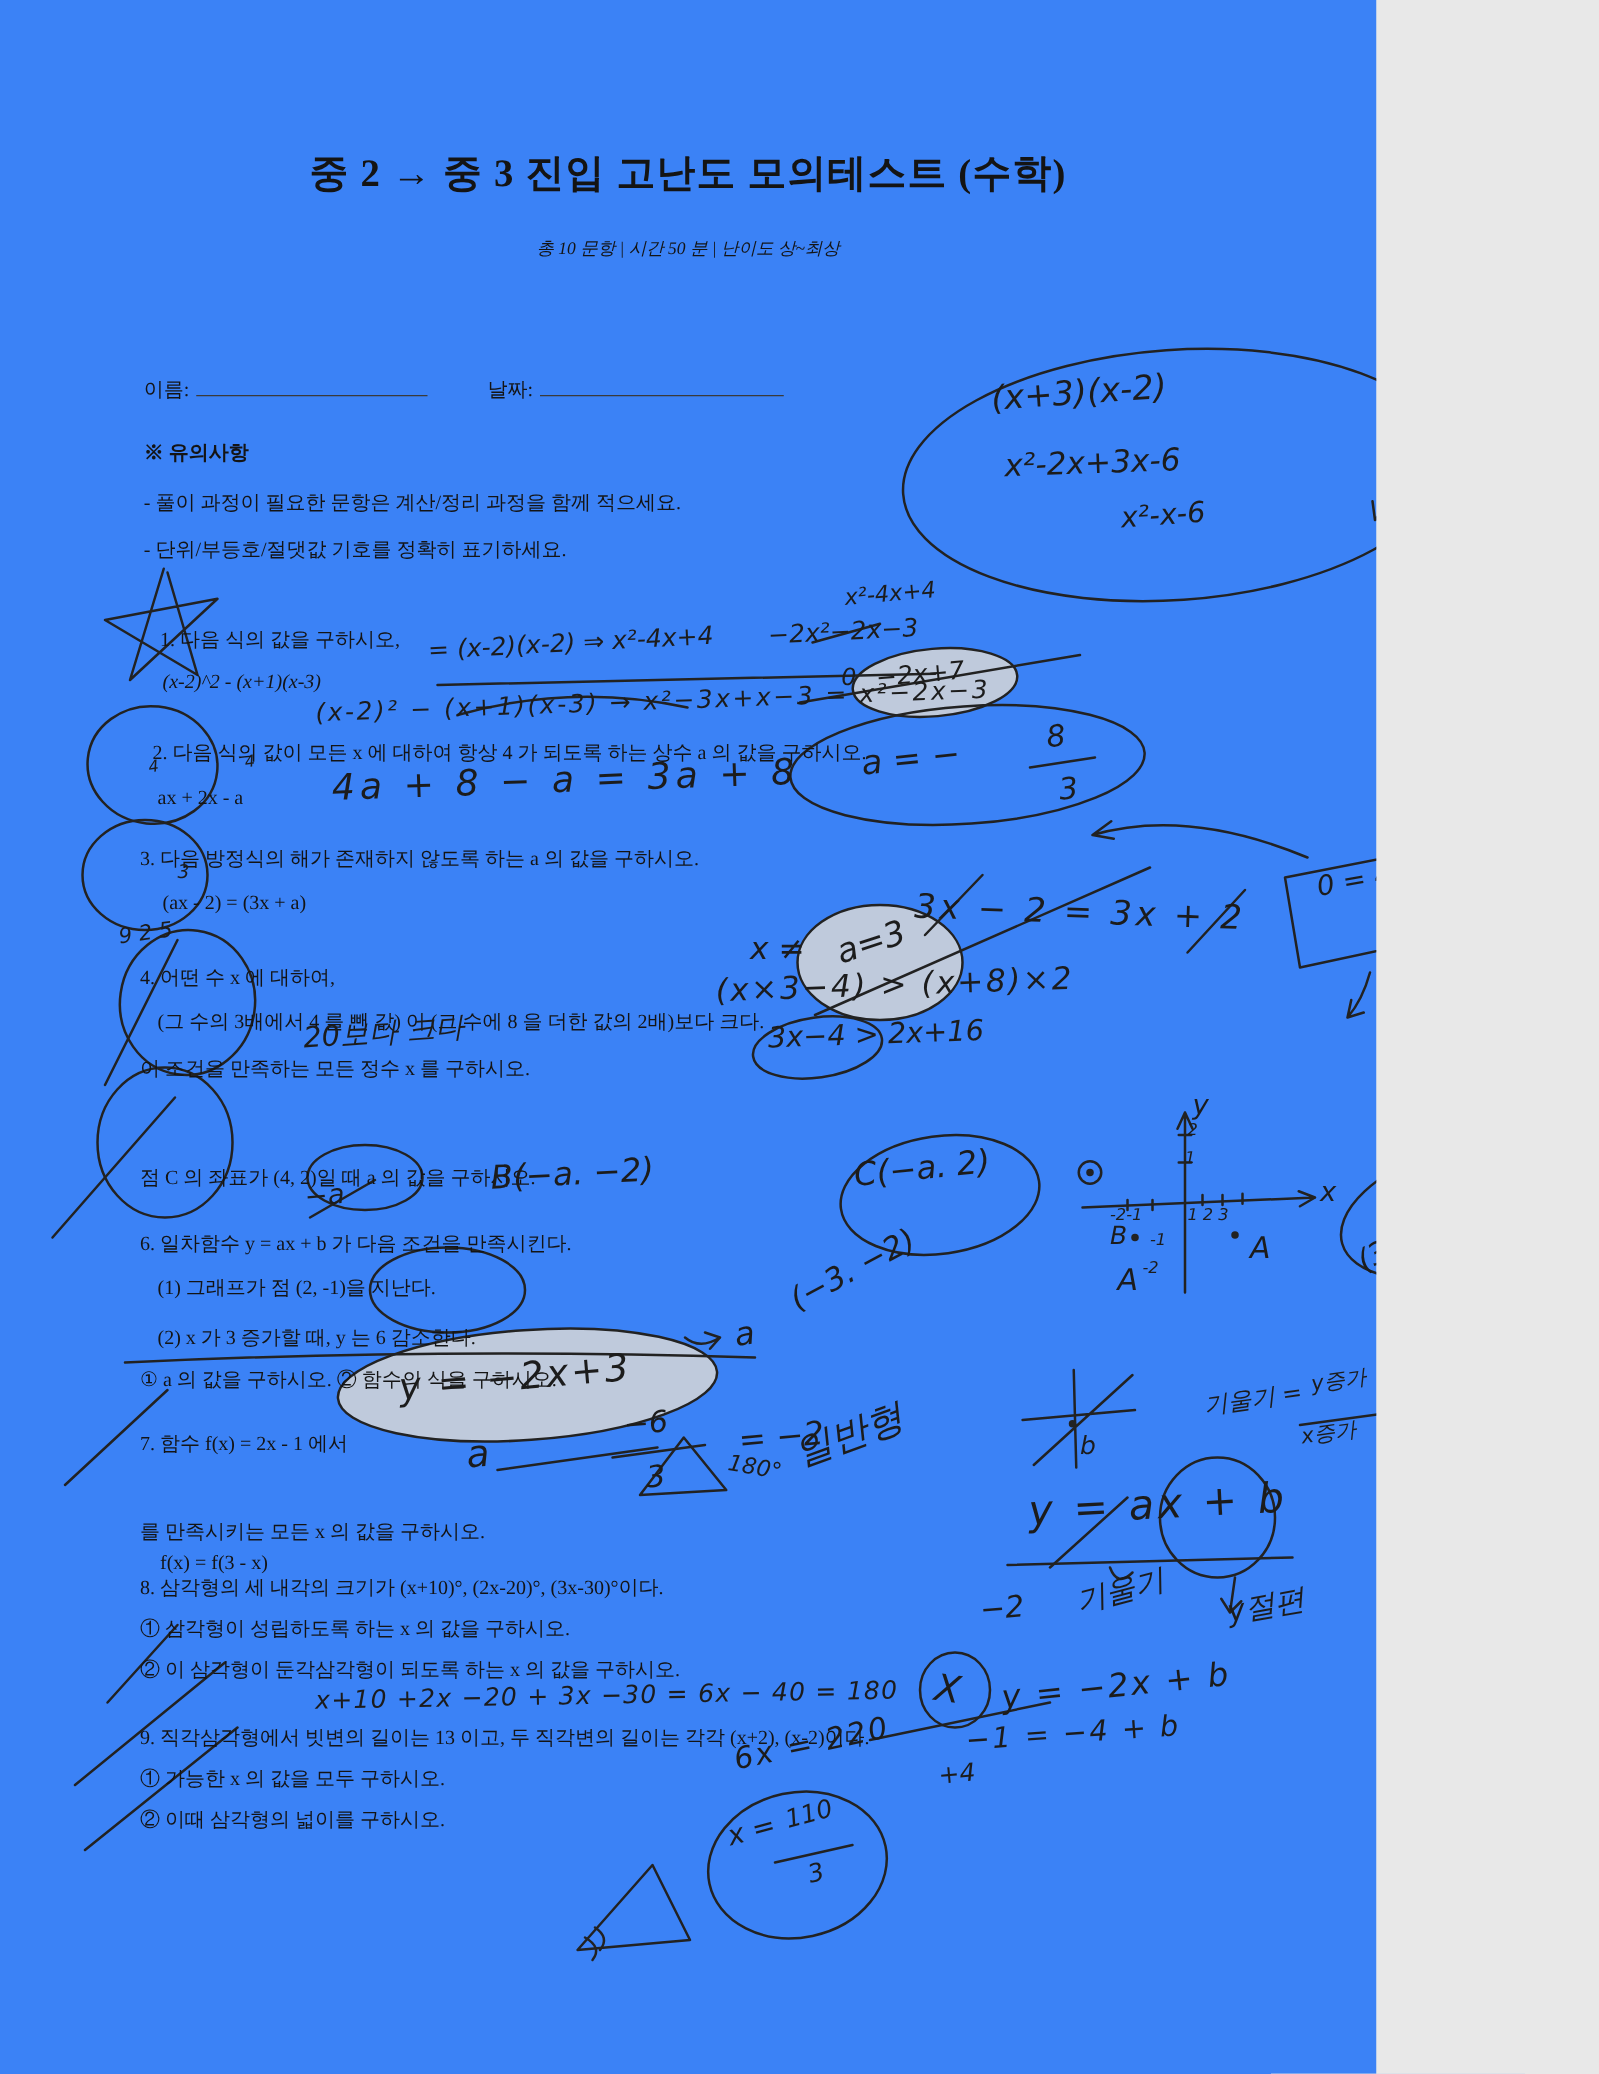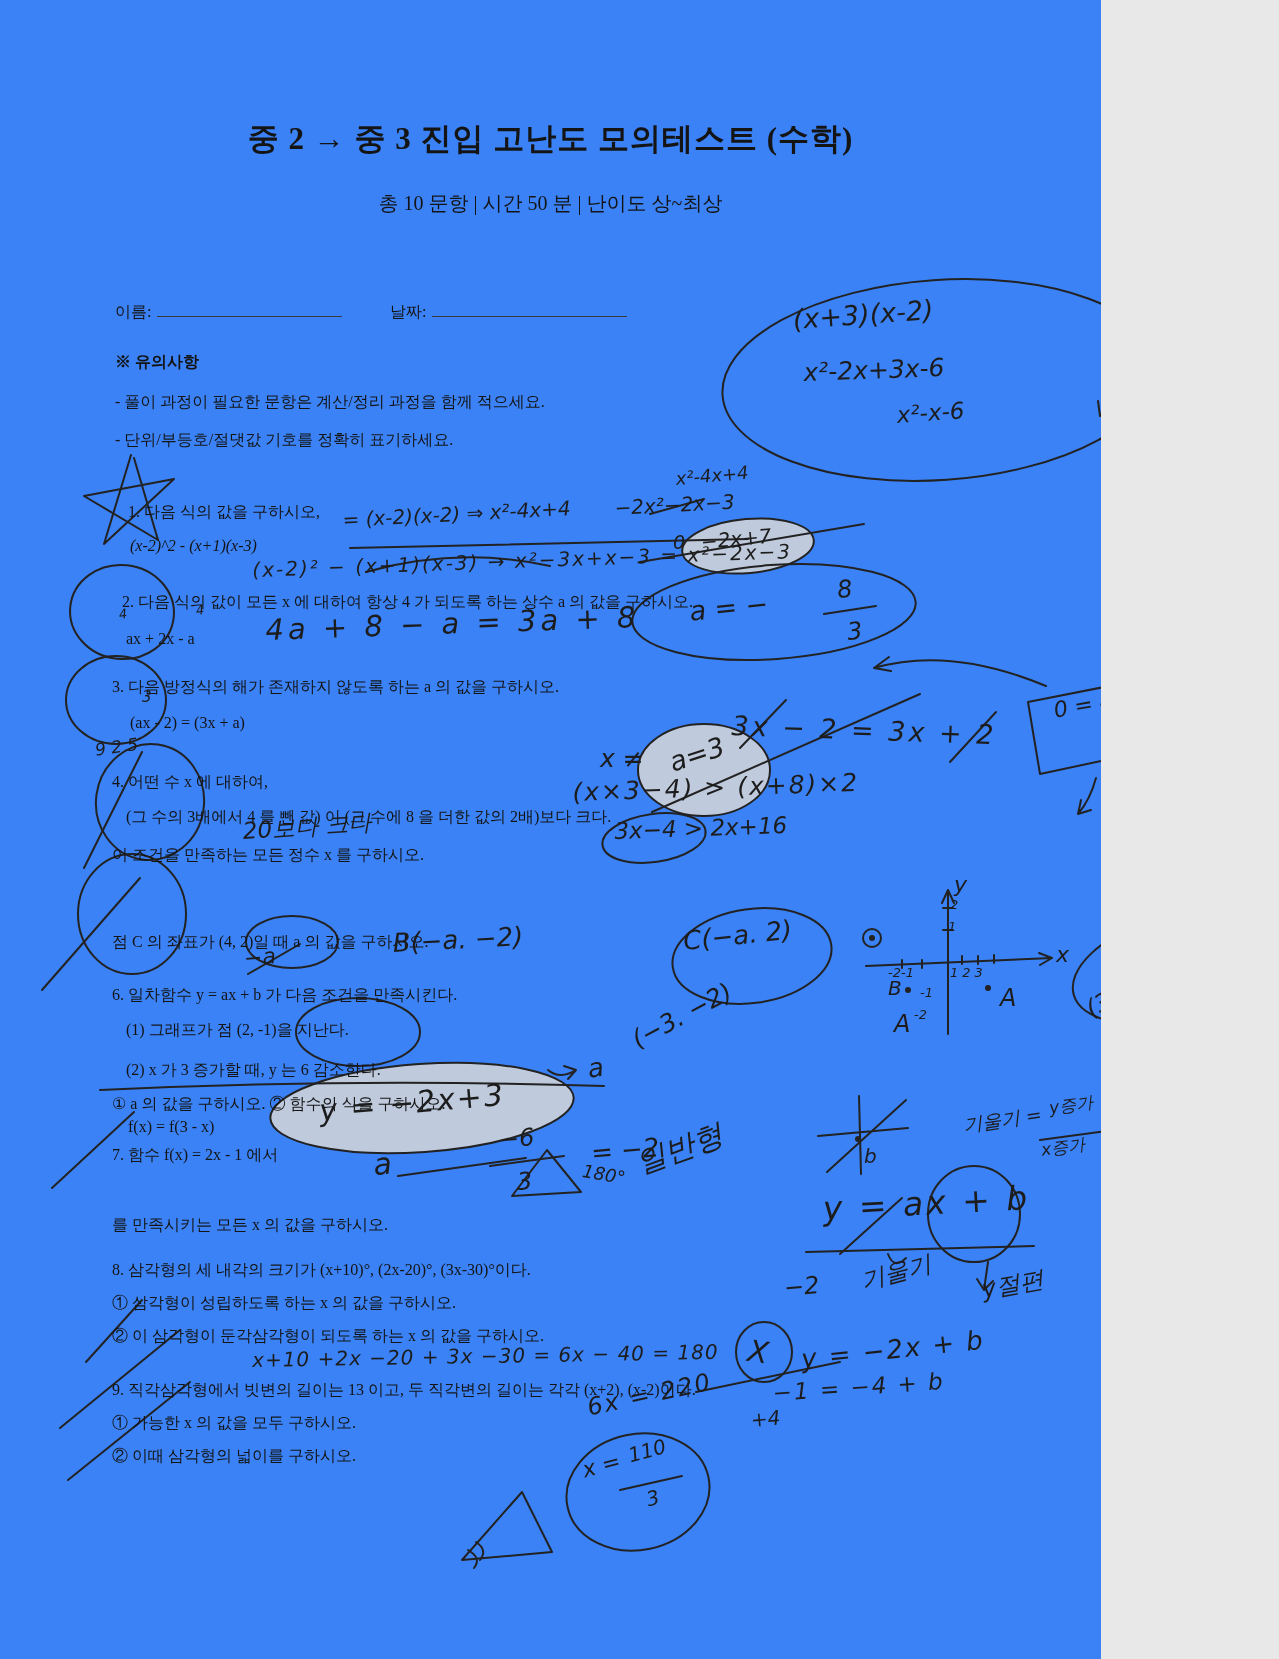--- a/index.html
+++ b/index.html
@@ -1,21 +1,21 @@
 <!DOCTYPE html>
 <html><head>
 <meta charset="utf-8">
 <style>
   html,body{margin:0;padding:0;background:#e8e8e8;}
   .page{position:relative;width:1101px;height:1659px;background:#3b82f6;overflow:hidden;
         font-family:"Liberation Serif","DejaVu Serif",serif;}
   .pt{position:absolute;font-family:"Liberation Serif","DejaVu Serif",serif;font-size:16px;
       color:#141414;white-space:nowrap;}
   .title{font-weight:bold;font-size:31px;letter-spacing:1px;}
-  .sub{font-size:20px;}
+  .sub{font-size:14px;font-style:italic;}
   .center{left:0;right:0;text-align:center;}
   .bold{font-weight:bold;}
   .blank{display:inline-block;border-bottom:1.6px solid #3a3a3a;height:16px;margin-left:6px;}
   .hw{position:absolute;font-family:"DejaVu Sans",sans-serif;font-style:italic;color:#1c1c1c;
       white-space:nowrap;transform-origin:left top;line-height:1;}
   svg.ink{position:absolute;left:0;top:0;pointer-events:none;}
   svg.ink *{stroke:#222;stroke-width:2;fill:none;stroke-linecap:round;stroke-linejoin:round;}
   svg.ink .fillgray{fill:#d7d7d7;fill-opacity:.85;}
   svg.ink .dot{fill:#222;stroke:none;}
 </style>
@@ -124,21 +124,21 @@
   <div class="pt" style="left:112px;top:845px;">이 조건을 만족하는 모든 정수 x 를 구하시오.</div>
 
   <div class="pt" style="left:112px;top:932px;">점 C 의 좌표가 (4, 2)일 때 a 의 값을 구하시오.</div>
 
   <div class="pt" style="left:112px;top:985px;">6. 일차함수 y = ax + b 가 다음 조건을 만족시킨다.</div>
   <div class="pt" style="left:126px;top:1020px;">(1) 그래프가 점 (2, -1)을 지난다.</div>
   <div class="pt" style="left:126px;top:1060px;">(2) x 가 3 증가할 때, y 는 6 감소한다.</div>
   <div class="pt" style="left:112px;top:1094px;">① a 의 값을 구하시오. ② 함수의 식을 구하시오.</div>
 
   <div class="pt" style="left:112px;top:1145px;">7. 함수 f(x) = 2x - 1 에서</div>
-  <div class="pt" style="left:128px;top:1118px;">f(x) = f(3 - x)</div>
+  <div class="pt" style="left:128px;top:1242px;">f(x) = f(3 - x)</div>
   <div class="pt" style="left:112px;top:1215px;">를 만족시키는 모든 x 의 값을 구하시오.</div>
 
   <div class="pt" style="left:112px;top:1260px;">8. 삼각형의 세 내각의 크기가 (x+10)°, (2x-20)°, (3x-30)°이다.</div>
   <div class="pt" style="left:112px;top:1293px;">① 삼각형이 성립하도록 하는 x 의 값을 구하시오.</div>
   <div class="pt" style="left:112px;top:1326px;">② 이 삼각형이 둔각삼각형이 되도록 하는 x 의 값을 구하시오.</div>
 
   <div class="pt" style="left:112px;top:1380px;">9. 직각삼각형에서 빗변의 길이는 13 이고, 두 직각변의 길이는 각각 (x+2), (x-2)이다.</div>
   <div class="pt" style="left:112px;top:1413px;">① 가능한 x 의 값을 모두 구하시오.</div>
   <div class="pt" style="left:112px;top:1446px;">② 이때 삼각형의 넓이를 구하시오.</div>
 

